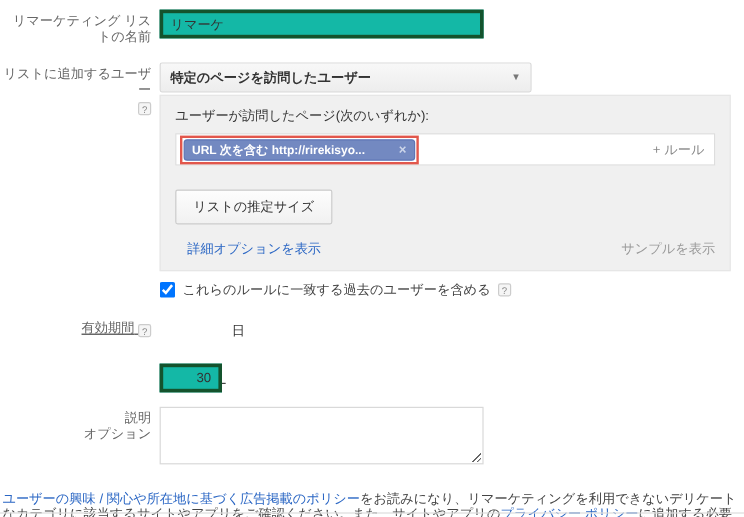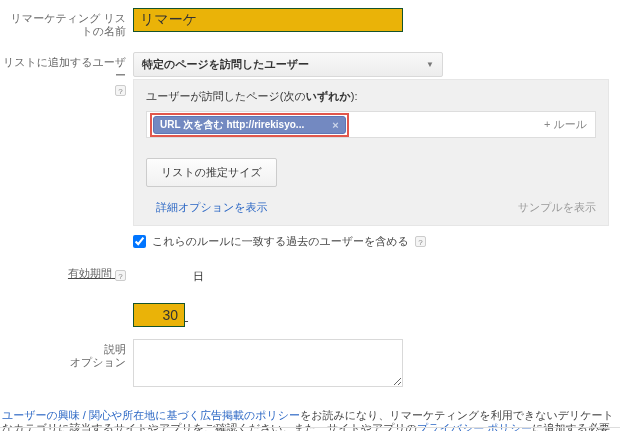--- a/index.html
+++ b/index.html
@@ -20,39 +20,39 @@
   .qicon {
     display:inline-block; width:11px; height:11px; line-height:11px;
     text-align:center; font-size:8px; color:#888;
     background:#f5f5f5; border:1px solid #ccc; border-radius:2px;
     vertical-align:middle;
   }
   .label-col .qicon { margin-top:3px; }
 
   input.text {
     font-family:"Liberation Sans", sans-serif;
-    font-size:14px; color:#333; border:1px solid #14532d;
-    height:24px; padding:0 6px; background:#eab308; outline:none;
+    font-size:11px; color:#333; border:3px solid #14532d;
+    height:24px; padding:0 6px; background:#14b8a6; outline:none;
   }
   .name-input { width:270px; }
 
   .dropdown {
     width:310px; height:25px; border:1px solid #d9d9d9; border-radius:2px;
     background:linear-gradient(#f8f8f8,#ededed);
     display:flex; align-items:center; padding:10px 8px; cursor:default;
   }
   .dropdown .dd-text { flex:1; font-weight:bold; color:#333; font-size:11px; }
   .dropdown .dd-arrow { color:#777; font-size:8px; }
 
   .panel {
     width:476px; background:#f0f0f0; border:1px solid #e6e6e6;
     margin-top:2px; padding:9px 12px 10px 12px;
   }
   .panel-header { color:#333; margin-bottom:7px; }
-  .panel-header b { font-weight:bold; }
+  .panel-header b { font-weight:normal; }
 
   .rule-row {
     background:#fff; border:1px solid #ddd; height:27px;
     display:flex; align-items:center; padding:0 8px 0 2px;
   }
   .tag-annotation {
     border:2px solid #e2574c; padding:1px; display:inline-block; margin-left:1px;
   }
   .tag {
     background:#7389c1; border:1px solid #5f76b5; border-radius:3px;

